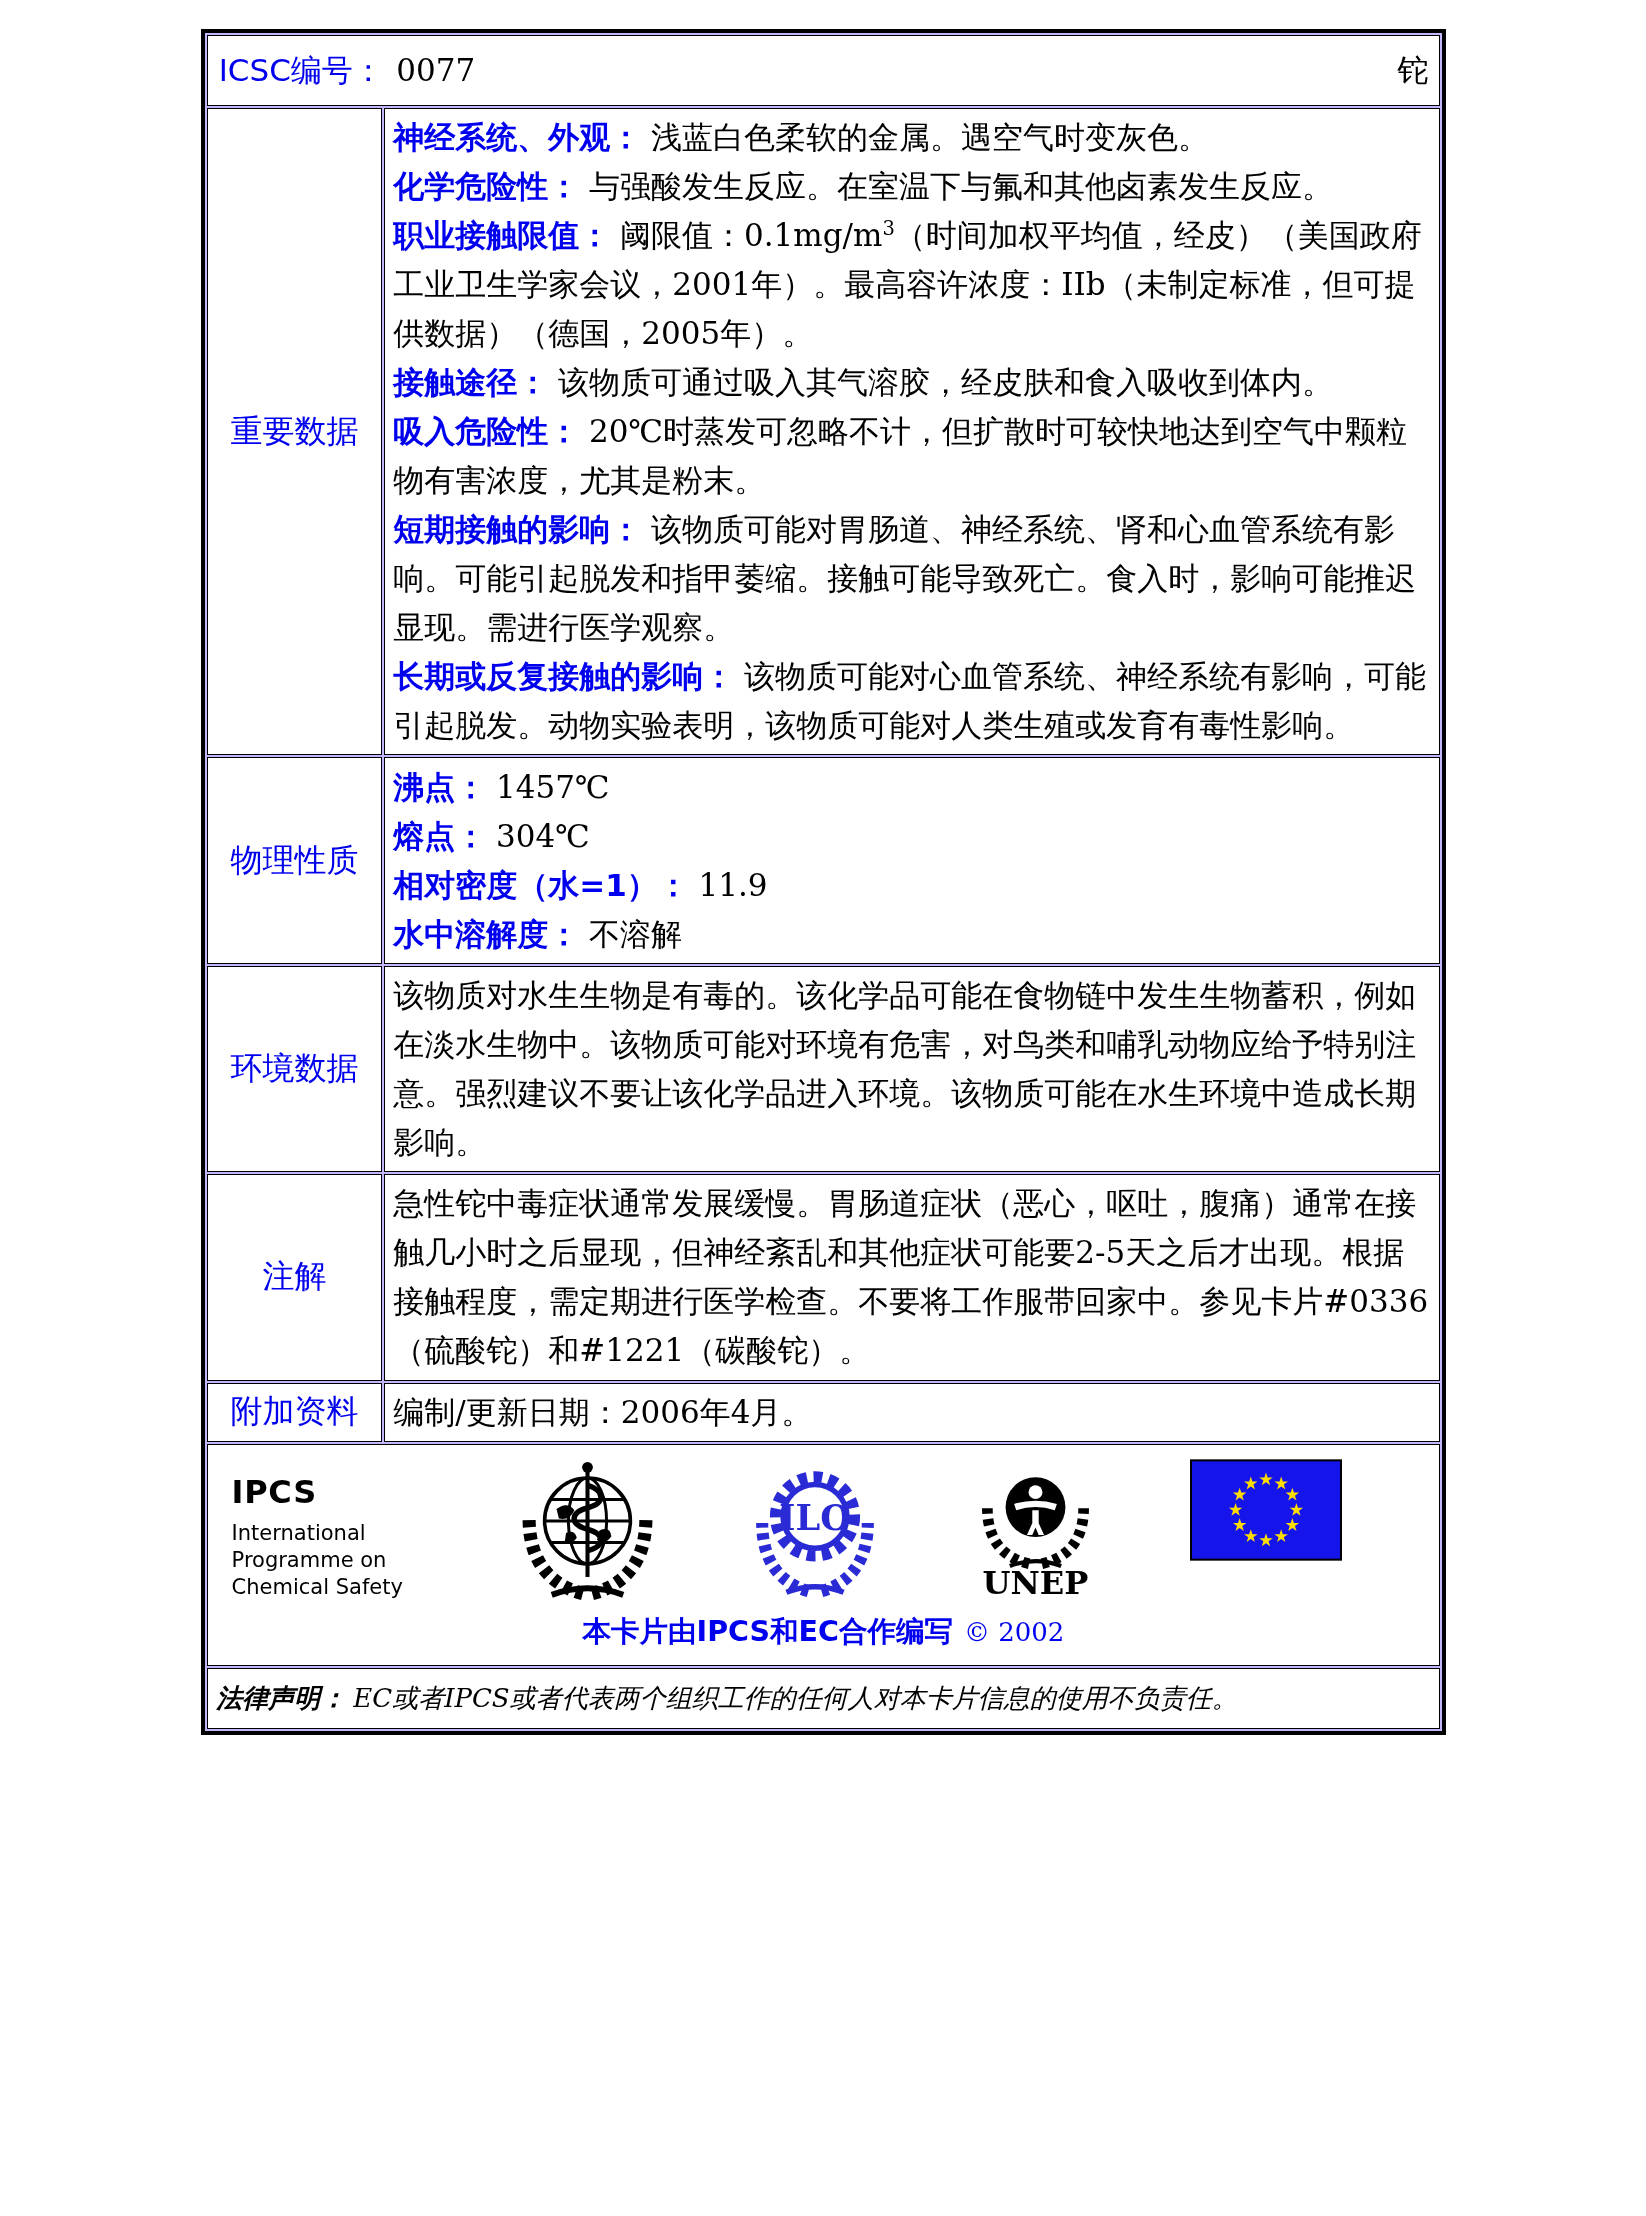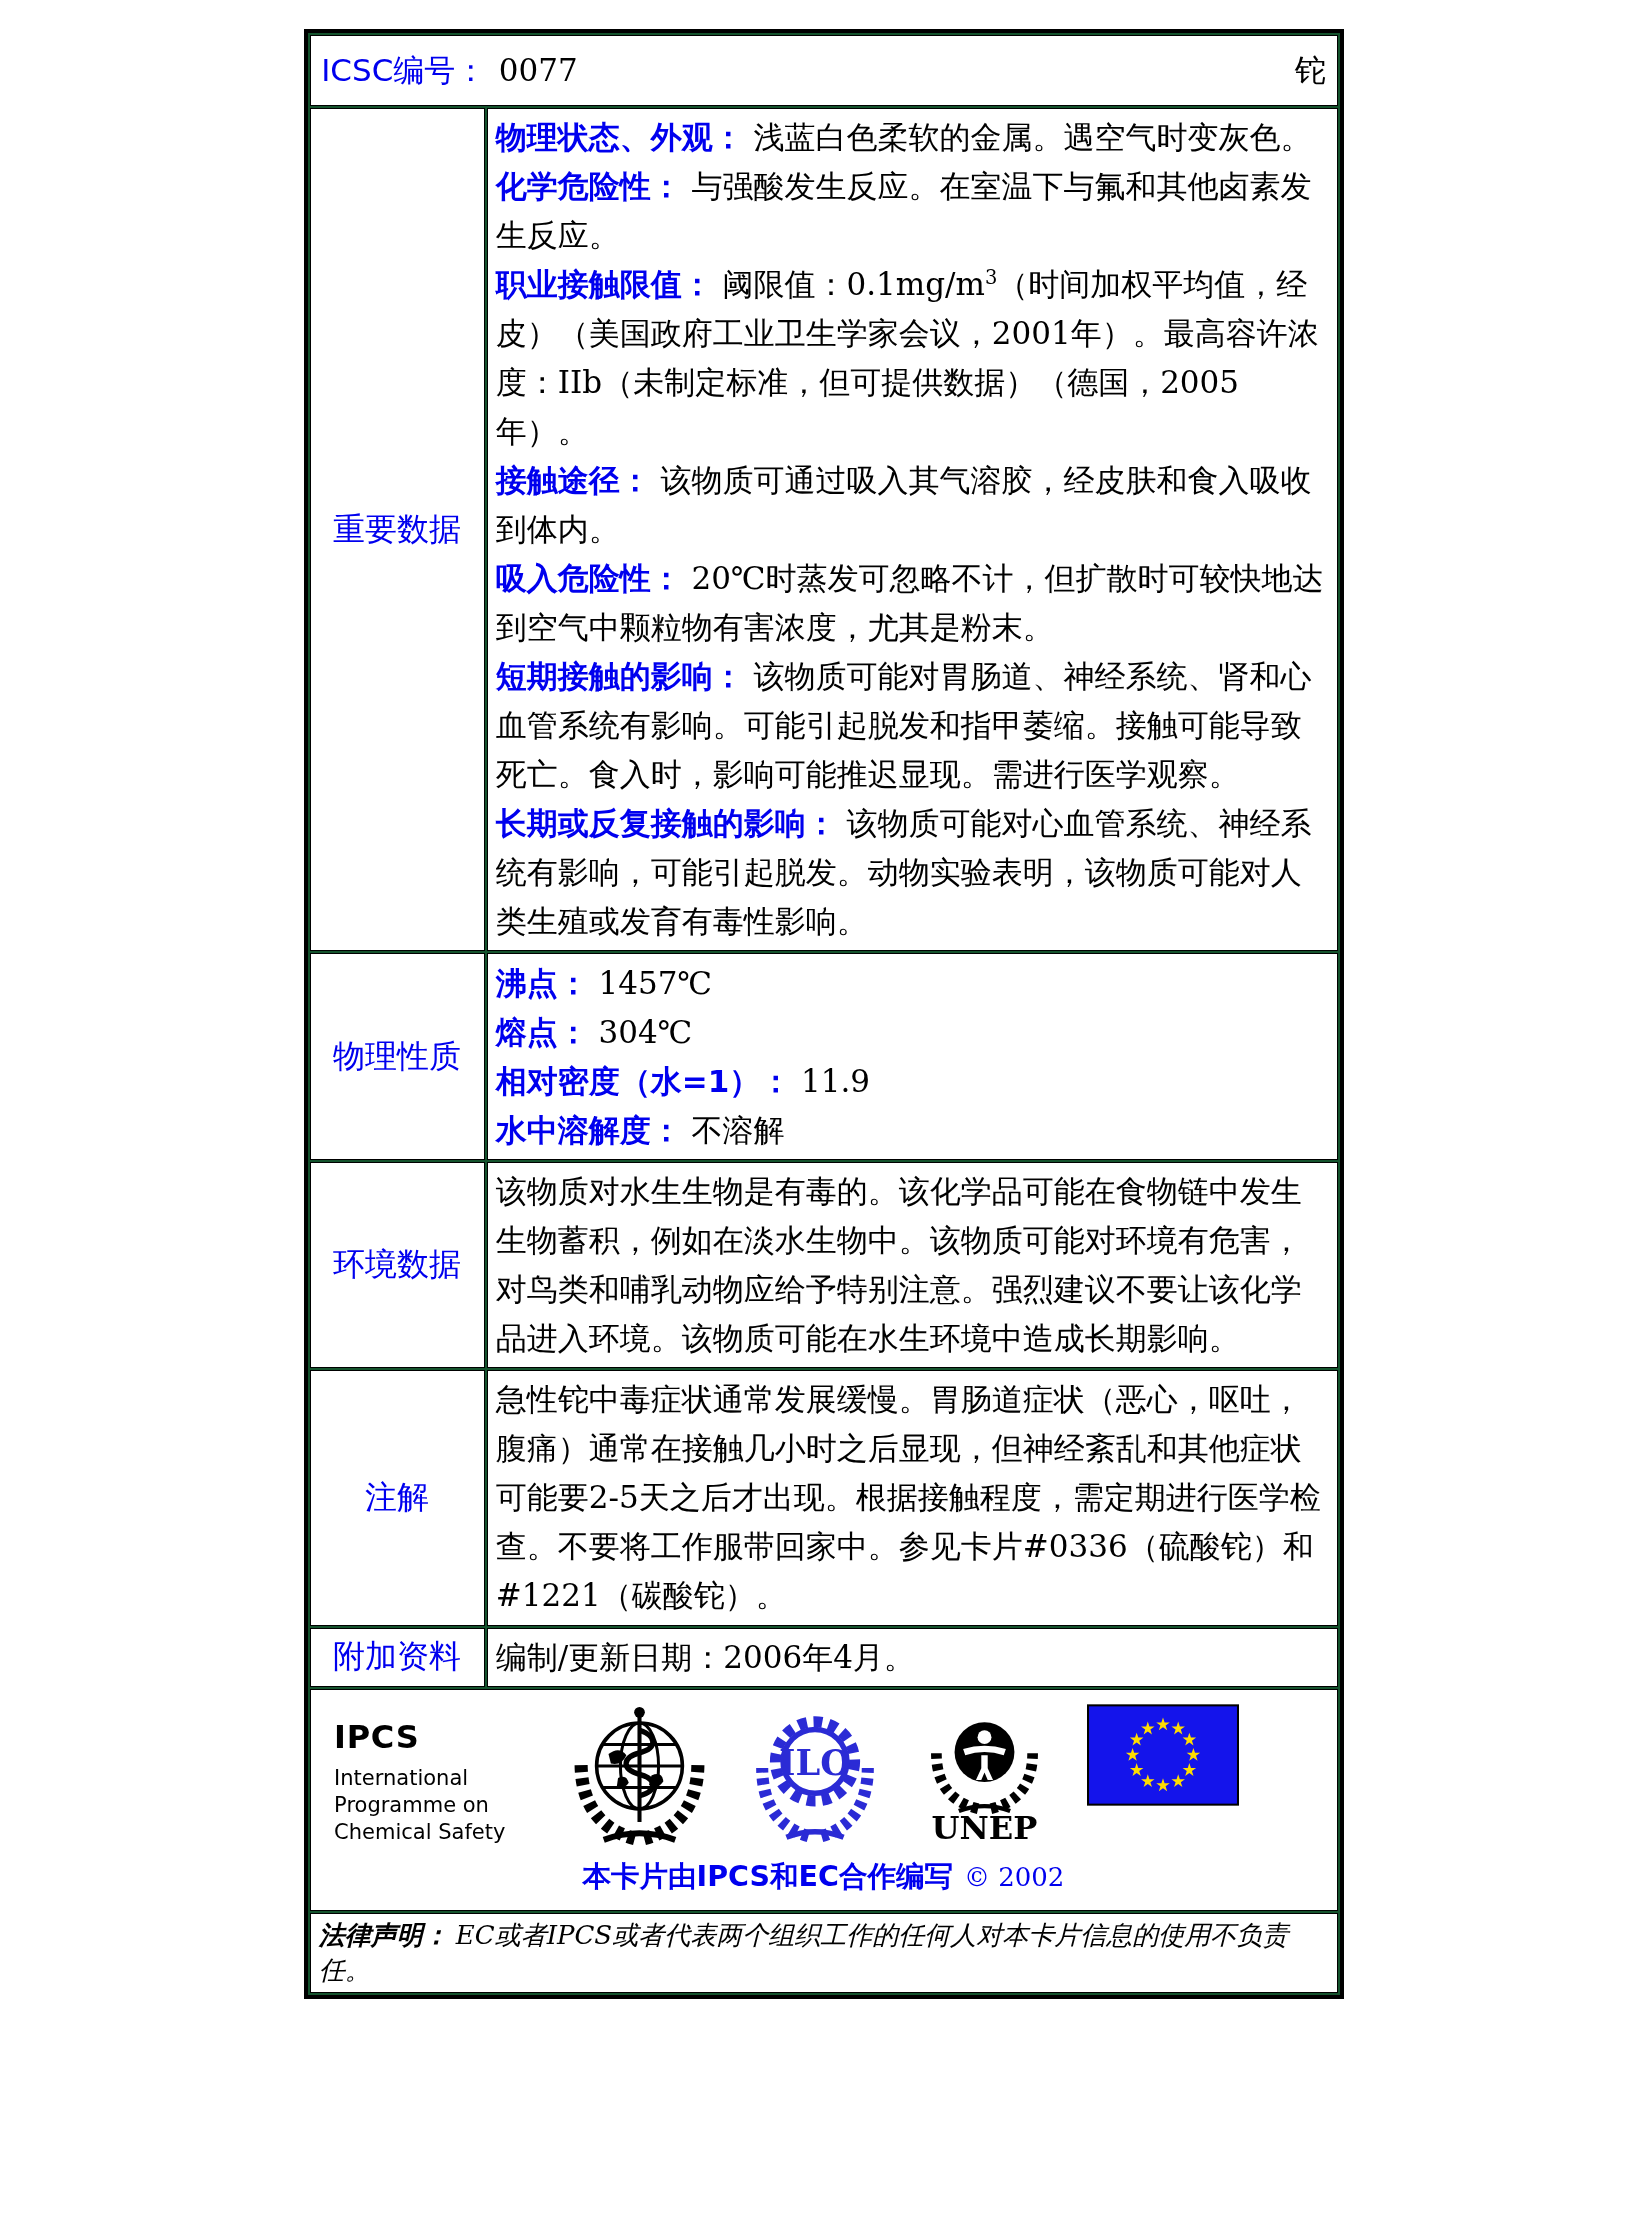--- a/index.html
+++ b/index.html
@@ -17,23 +17,23 @@
     font-family:"DejaVu Sans","Liberation Sans",sans-serif;color:var(--text_black);
     overflow:hidden;
   }
   .page-title{
     margin:11px 0 0 0;text-align:center;
     font-size:46px;font-weight:bold;color:var(--title_red);
     letter-spacing:18px;text-indent:18px;
     font-family:"DejaVu Serif","Liberation Serif",serif;
   }
   .card-outer{
-    width:1040px;margin:29px auto 0 auto;
+    width:1245px;margin:29px auto 0 auto;
     border:4.9px solid #000;
-    background:#14532d;
+    background:#c4b5fd;
   }
   table.card{
     width:100%;border-collapse:separate;border-spacing:2.8px;
   }
   table.card td{
     border:1.4px solid #000;vertical-align:middle;background:#fff;
   }
   td.lbl{
     width:175px;text-align:center;
     color:var(--label_blue);font-size:32px;font-weight:500;
@@ -109,21 +109,21 @@
           <div class="hdr-flex">
             <span><span class="inline-lbl">ICSC编号：</span><span>0077</span></span>
             <span>铊</span>
           </div>
         </td>
       </tr>
 
       <tr>
         <td class="lbl">重要数据</td>
         <td class="content imp-cell">
-          <div><span class="inline-lbl">物理状态、外观：</span><span>浅蓝白色柔软的金属。遇空气时变灰色。</span></div>
+          <div><span class="inline-lbl">神经系统、外观：</span><span>浅蓝白色柔软的金属。遇空气时变灰色。</span></div>
           <div><span class="inline-lbl">化学危险性：</span><span>与强酸发生反应。在室温下与氟和其他卤素发生反应。</span></div>
           <div><span class="inline-lbl">职业接触限值：</span><span>阈限值：0.1mg/m</span><sup>3</sup><span>（时间加权平均值，经皮）（美国政府工业卫生学家会议，2001年）。最高容许浓度：IIb（未制定标准，但可提供数据）（德国，2005年）。</span></div>
           <div><span class="inline-lbl">接触途径：</span><span>该物质可通过吸入其气溶胶，经皮肤和食入吸收到体内。</span></div>
           <div><span class="inline-lbl">吸入危险性：</span><span>20℃时蒸发可忽略不计，但扩散时可较快地达到空气中颗粒物有害浓度，尤其是粉末。</span></div>
           <div><span class="inline-lbl">短期接触的影响：</span><span>该物质可能对胃肠道、神经系统、肾和心血管系统有影响。可能引起脱发和指甲萎缩。接触可能导致死亡。食入时，影响可能推迟显现。需进行医学观察。</span></div>
           <div><span class="inline-lbl">长期或反复接触的影响：</span><span>该物质可能对心血管系统、神经系统有影响，可能引起脱发。动物实验表明，该物质可能对人类生殖或发育有毒性影响。</span></div>
         </td>
       </tr>
 
       <tr>

